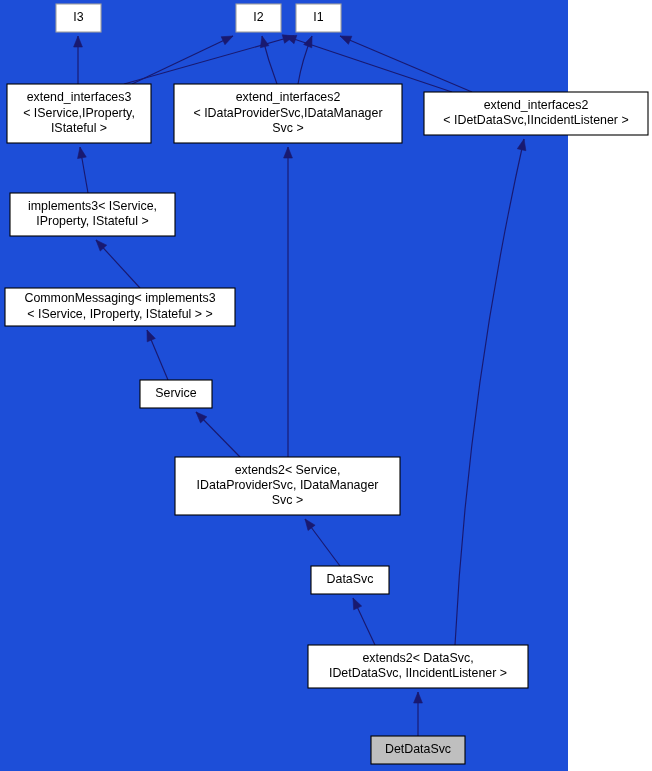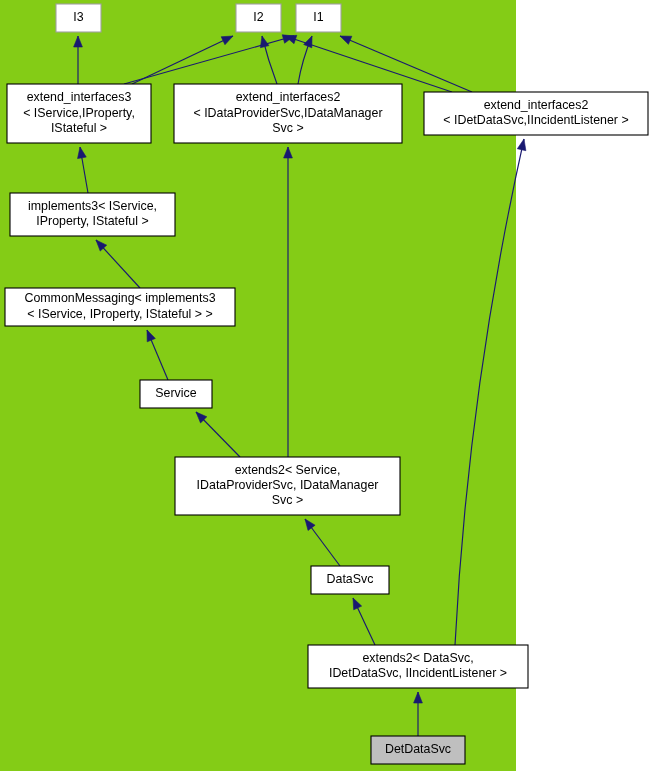--- a/index.html
+++ b/index.html
@@ -8,23 +8,23 @@
     background: #ffffff;
   }
   body {
     width: 652px;
     height: 771px;
     font-family: "Liberation Sans", sans-serif;
     overflow: hidden;
   }
   #diagram-root {
     position: relative;
-    width: 516px;
+    width: 568px;
     height: 771px;
-    background: #84cc16;
+    background: #1d4ed8;
   }
   svg.graph {
     position: absolute;
     top: 0;
     left: 0;
     width: 652px;
     height: 771px;
   }
   .node-box {
     fill: #ffffff;

